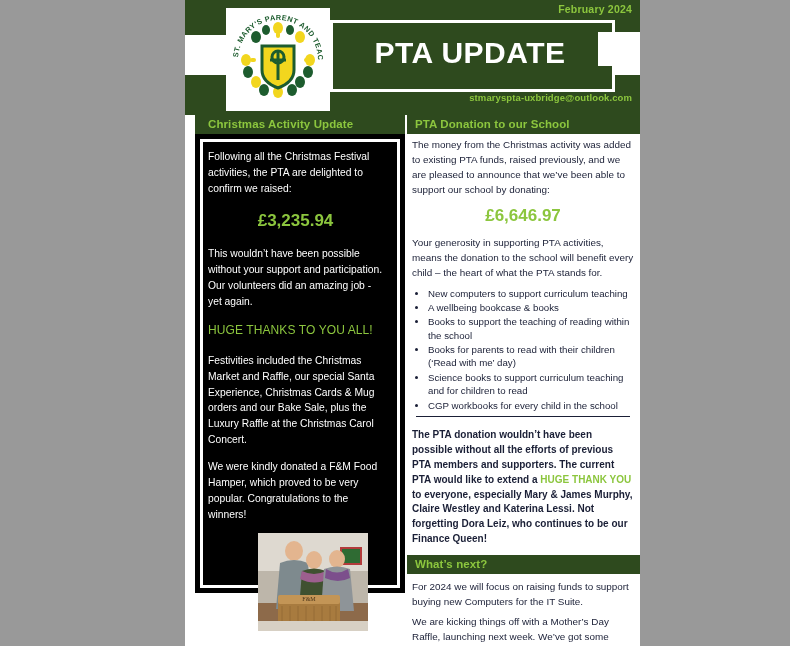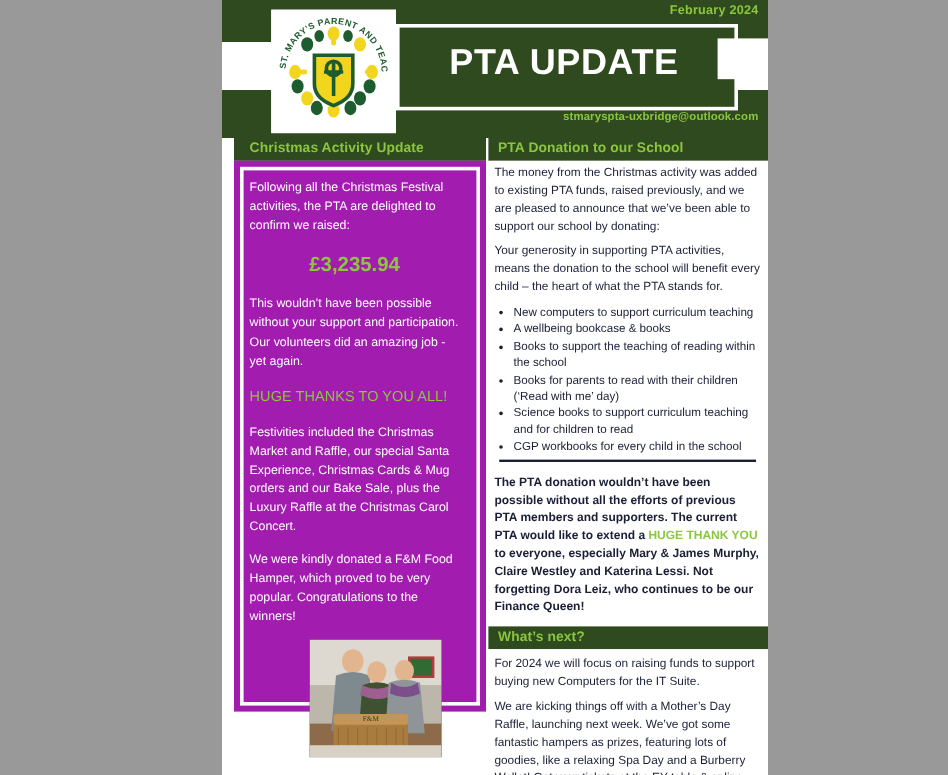--- a/index.html
+++ b/index.html
@@ -134,21 +134,21 @@
     letter-spacing: .1px;
   }
   .col-left .sec-head { padding-left: 13px; }
 
   
   .green-panel {
     position: relative;
     margin-top: 0;
     width: 210px;
     height: 459px;
-    background: #a21caf;
+    background: #000000;
     box-sizing: border-box;
   }
   .green-inner {
     position: absolute;
     left: 5px; top: 5px;
     right: 5px;
     height: 449px;
     border: 3px solid #ffffff;
     box-sizing: border-box;
   }
@@ -338,20 +338,21 @@
           <rect x="0" y="88" width="110" height="10" fill="#d7d0c4"></rect>
         </svg>
       </div>
     </div>
 
     <div class="col-right">
 
       <div class="sec-head">PTA Donation to our School</div>
       <div class="white-block">
         <p>The money from the Christmas activity was added to existing PTA funds, raised previously, and we are pleased to announce that we’ve been able to support our school by donating:</p>
+        <p class="amount-right">£6,646.97</p>
         <p>Your generosity in supporting PTA activities, means the donation to the school will benefit every child – the heart of what the PTA stands for.</p>
         <ul class="donations">
           <li>New computers to support curriculum teaching</li>
           <li>A wellbeing bookcase &amp; books</li>
           <li>Books to support the teaching of reading within the school</li>
           <li>Books for parents to read with their children (‘Read with me’ day)</li>
           <li>Science books to support curriculum teaching and for children to read</li>
           <li>CGP workbooks for every child in the school</li>
         </ul>
         <div class="divider"></div>

